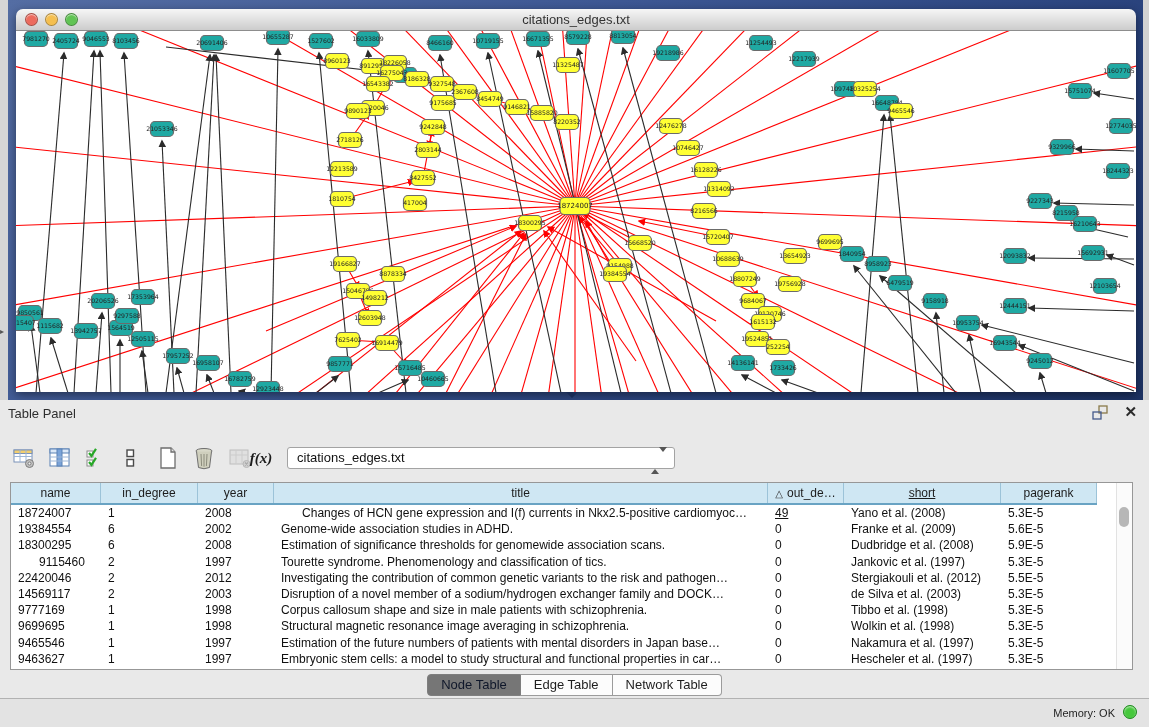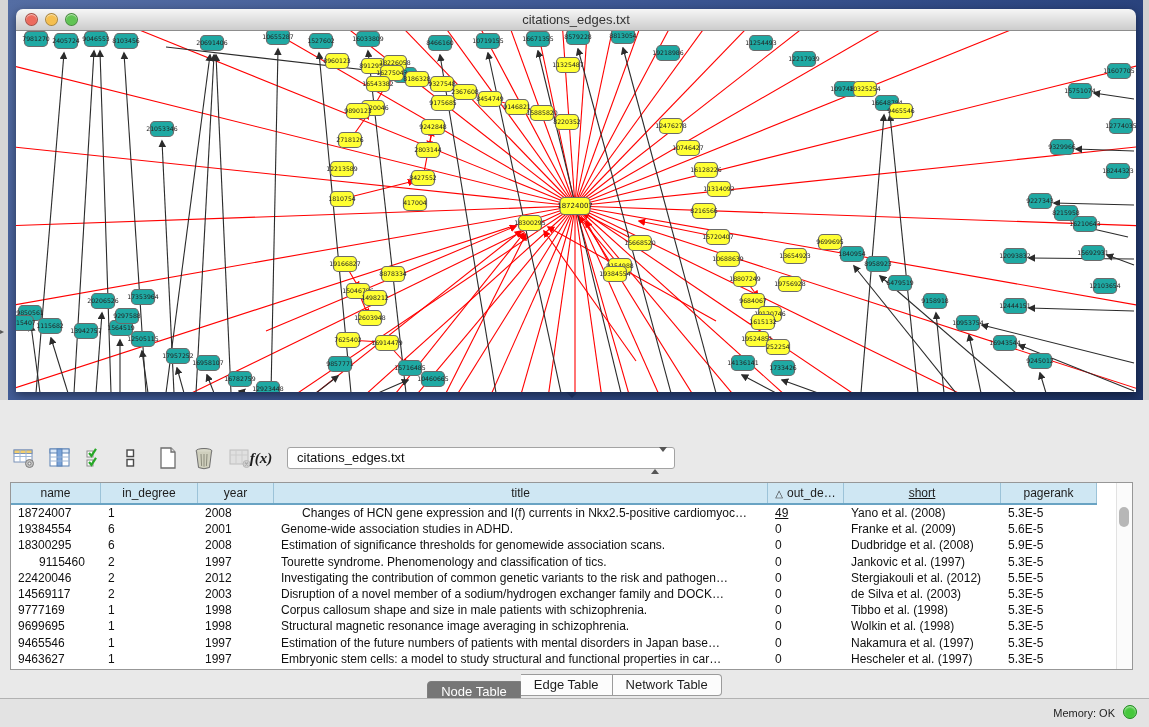--- a/index.html
+++ b/index.html
@@ -53,21 +53,21 @@
   .tr{display:flex;height:16.2px;align-items:center;}
   .td{box-sizing:border-box;padding-left:7px;font-size:12px;color:#101010;white-space:nowrap;overflow:hidden;}
   .vscroll{position:absolute;right:0;top:0;bottom:0;width:15px;background:#fbfbfb;border-left:1px solid #e2e2e2;}
   .vthumb{position:absolute;left:2px;top:24px;width:10px;height:20px;background:#b7b7b7;border-radius:5px;}
 
   .tabs{position:absolute;left:0;top:274px;width:100%;display:flex;justify-content:center;}
   .tab{height:20px;line-height:20px;padding:0 13px;font-size:13px;background:#fcfcfc;color:#1e1e1e;
        border:1px solid #9b9b9b;border-left:none;cursor:pointer;}
   .tab:first-child{border-left:1px solid #9b9b9b;border-radius:4px 0 0 4px;}
   .tab:last-child{border-radius:0 4px 4px 0;}
-  .tab.sel{background:#767676;color:#ffffff;border-color:#7e7e7e;margin-top:7px;}
+  .tab.sel{background:#767676;color:#0f172a;border-color:#7e7e7e;}
 
   .statusbar{position:absolute;left:0;bottom:0;width:1149px;height:28px;background:#e3e3e3;
              border-top:1px solid #b2b2b2;}
   .mem-label{position:absolute;right:34px;top:8px;font-size:11px;color:#1e1e1e;}
   .mem-dot{position:absolute;right:12px;top:6px;width:14px;height:14px;border-radius:50%;
            border:1px solid #1f8a1f;box-sizing:border-box;box-shadow:inset 0 1px 2px rgba(255,255,255,.7);}
 </style>
 </head>
 <body>
 
@@ -660,20 +660,30 @@
               </g>
             </g>
         </svg>
       </div>
     </div>
     <div class="right-strip"></div>
     <div class="splitter-grip"></div>
   </div>
 
   <div class="table-panel">
+    <div class="panel-titlebar">
+      <span class="panel-title">Table Panel</span>
+      <span class="float-btn">
+        <svg width="18" height="16" viewBox="0 0 18 16">
+          <rect x="8" y="1" width="8" height="7" fill="none" stroke="#8a7a4a" stroke-width="1.3"></rect>
+          <rect x="2" y="7" width="8" height="7" fill="none" stroke="#44598a" stroke-width="1.3"></rect>
+        </svg>
+      </span>
+      <span class="close-btn">✕</span>
+    </div>
 
     <div class="toolbar">
       <span class="tb-btn" style="left:10px">
         <svg width="24" height="22" viewBox="0 0 24 22">
           <rect x="2" y="3" width="18" height="12" fill="#fff" stroke="#7a92b8"></rect>
           <rect x="2" y="3" width="18" height="3.5" fill="#f3cf6e" stroke="#7a92b8"></rect>
           <line x1="8" y1="3" x2="8" y2="15" stroke="#9db6d6"></line>
           <line x1="14" y1="3" x2="14" y2="15" stroke="#9db6d6"></line>
           <line x1="2" y1="9.5" x2="20" y2="9.5" stroke="#9db6d6"></line>
           <circle cx="17.5" cy="16.5" r="4" fill="#c2c2c2" stroke="#7c7c7c"></circle>
@@ -770,21 +780,21 @@
             <div class="td" style="width: 97px;">1</div>
             <div class="td" style="width: 76px;">2008</div>
             <div class="td" style="width: 494px; text-align: center;">Changes of HCN gene expression and I(f) currents in Nkx2.5-positive cardiomyoc…</div>
             <div class="td" style="width: 76px; text-decoration: underline;">49</div>
             <div class="td" style="width: 157px;">Yano et al. (2008)</div>
             <div class="td" style="width: 96px;">5.3E-5</div>
           </div>
           <div class="tr">
             <div class="td" style="width: 90px;">19384554</div>
             <div class="td" style="width: 97px;">6</div>
-            <div class="td" style="width: 76px;">2001</div>
+            <div class="td" style="width: 76px;">2002</div>
             <div class="td" style="width: 494px;">Genome-wide association studies in ADHD.</div>
             <div class="td" style="width: 76px;">0</div>
             <div class="td" style="width: 157px;">Franke et al. (2009)</div>
             <div class="td" style="width: 96px;">5.6E-5</div>
           </div>
           <div class="tr">
             <div class="td" style="width: 90px;">18300295</div>
             <div class="td" style="width: 97px;">6</div>
             <div class="td" style="width: 76px;">2008</div>
             <div class="td" style="width: 494px;">Estimation of significance thresholds for genomewide association scans.</div>

